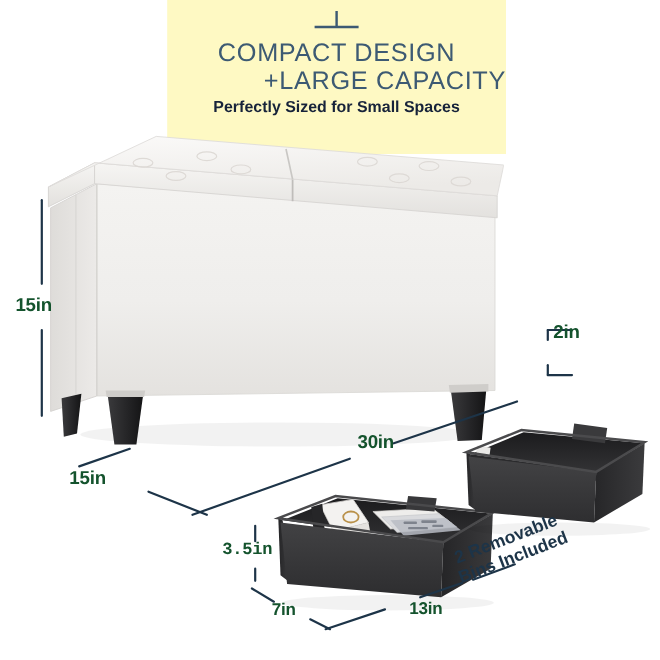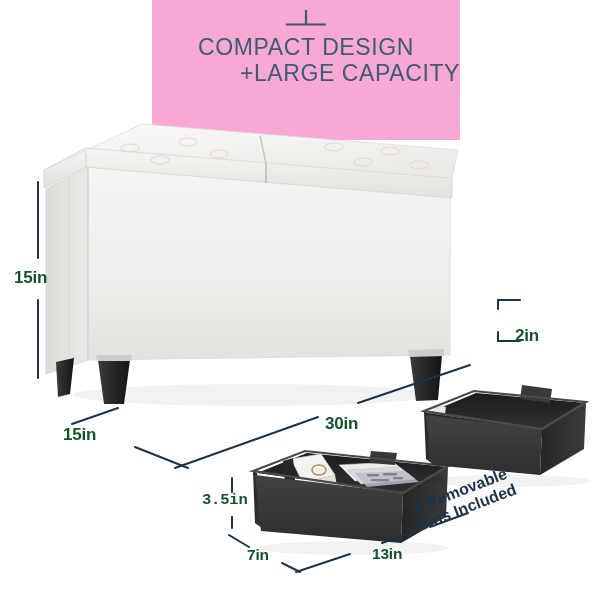--- a/index.html
+++ b/index.html
@@ -18,21 +18,21 @@
     overflow: hidden;
   }
 
   
   .header-panel {
     position: absolute;
     left: 152px;
     top: 0px;
     width: 308px;
     height: 140px;
-    background: #f9a8d4;
+    background: #fef9c3;
   }
   .header-divider-icon {
     position: absolute;
     left: 50%;
     top: 10px;
     transform: translateX(-50%);
     width: 58px;
     height: 22px;
   }
   .title-line {
@@ -106,20 +106,21 @@
 
   <div class="header-panel">
 
     <svg class="header-divider-icon" viewBox="0 0 58 22">
       <line x1="29" y1="0" x2="29" y2="14" stroke="#3d5a73" stroke-width="2.2"></line>
       <line x1="9" y1="14.5" x2="49" y2="14.5" stroke="#3d5a73" stroke-width="2.2"></line>
     </svg>
 
     <div class="title-line title-line-1">COMPACT DESIGN</div>
     <div class="title-line title-line-2">+LARGE CAPACITY</div>
+    <div class="subtitle">Perfectly Sized for Small Spaces</div>
   </div>
 
   <svg class="ottoman" viewBox="0 0 420 300">
     <defs>
       <linearGradient id="lidTop" x1="0" y1="0" x2="0.35" y2="1">
         <stop offset="0%" stop-color="#fbfaf9"></stop>
         <stop offset="100%" stop-color="#eceae7"></stop>
       </linearGradient>
       <linearGradient id="frontFace" x1="0" y1="0" x2="0" y2="1">
         <stop offset="0%" stop-color="#f4f3f1"></stop>
@@ -289,23 +290,23 @@
       <line x1="382" y1="543" x2="420" y2="530"></line>
 
       <line x1="430" y1="527" x2="468" y2="513"></line>
     </g>
   </svg>
 
   <div class="dim-label" style="left:14px; top:268px;">15in</div>
 
   <div class="dim-label" style="left:63px; top:425px;">15in</div>
 
-  <div class="dim-label" style="left:325px; top:414px;">30in</div>
-
-  <div class="dim-label" style="left:503px; top:326px;margin-left:12px;">2in</div>
+  <div class="dim-label" style="left:325px; top:392px;">30in</div>
+
+  <div class="dim-label" style="left:503px; top:292px;">2in</div>
 
   <div class="dim-label small" style="left:202px; top:491px;font-family:Liberation Mono, monospace;">3.5in</div>
 
   <div class="dim-label small" style="left:247px; top:546px;">7in</div>
 
   <div class="dim-label small" style="left:372px; top:545px;">13in</div>
 
   <div class="bins-note" style="left:470px; top:516px; transform: rotate(-21deg) translate(-50%, -100%);">
     <div>2 Removable</div>
     <div>Bins Included</div>

